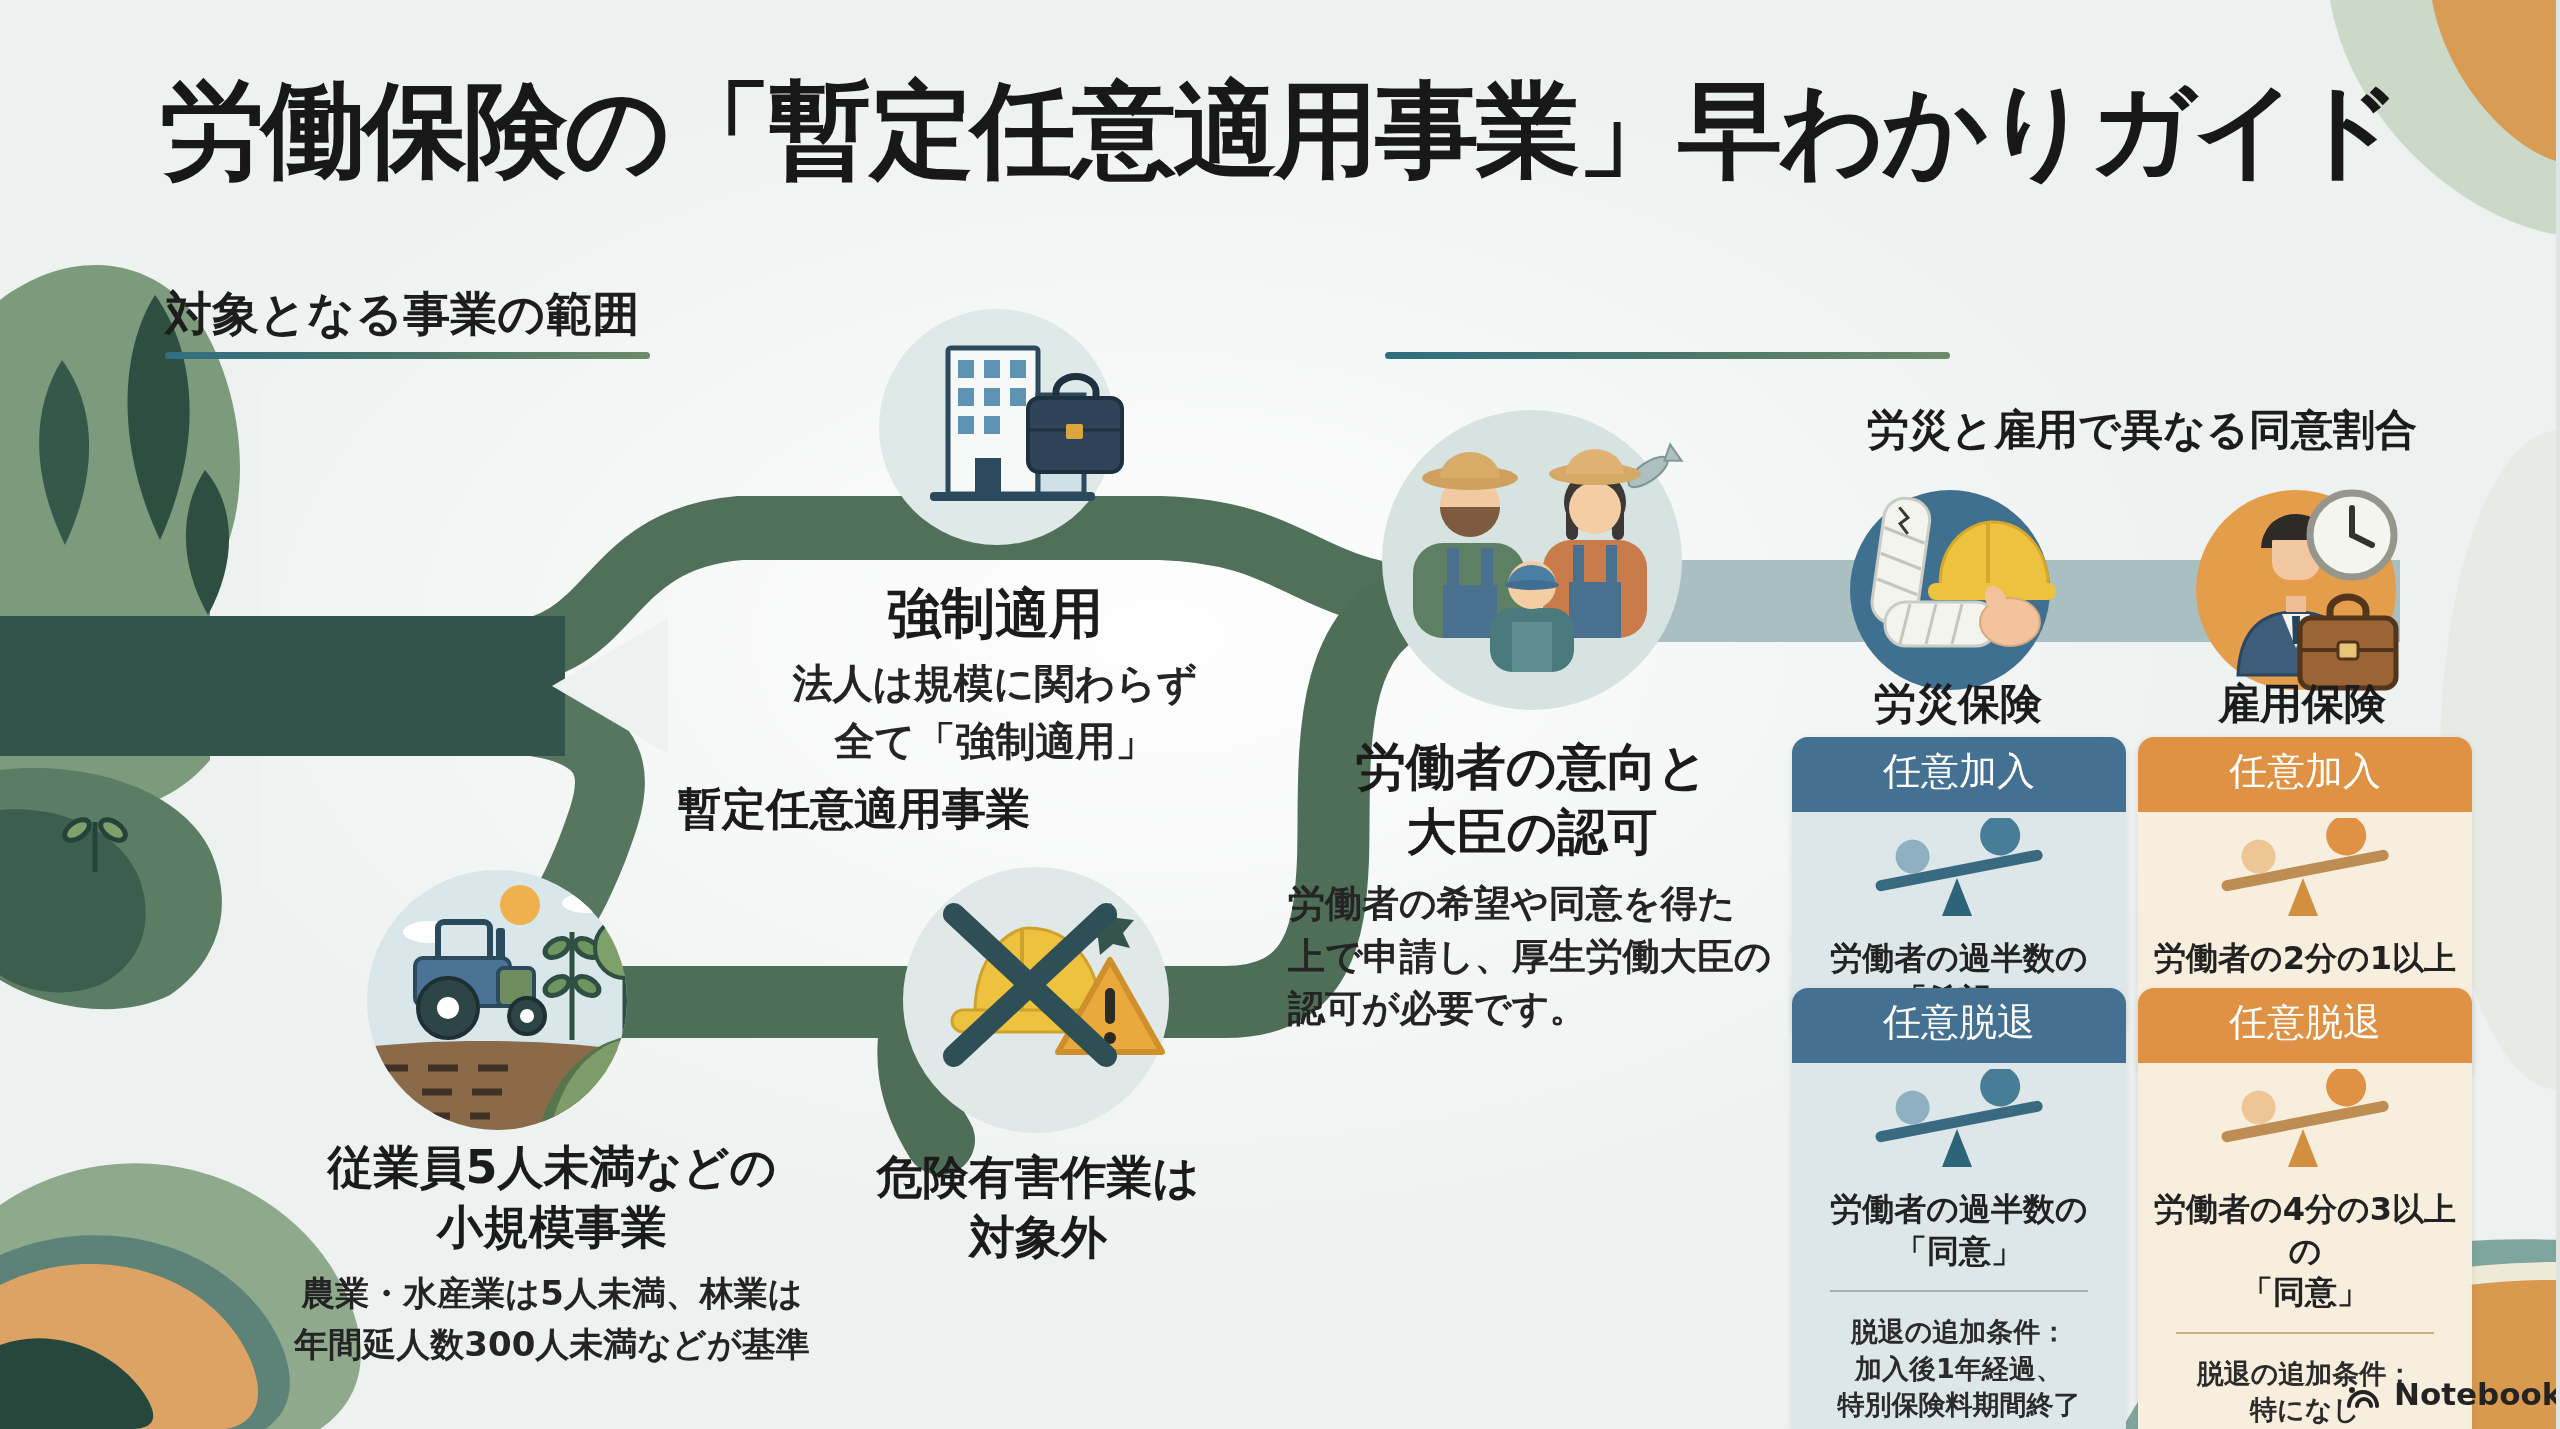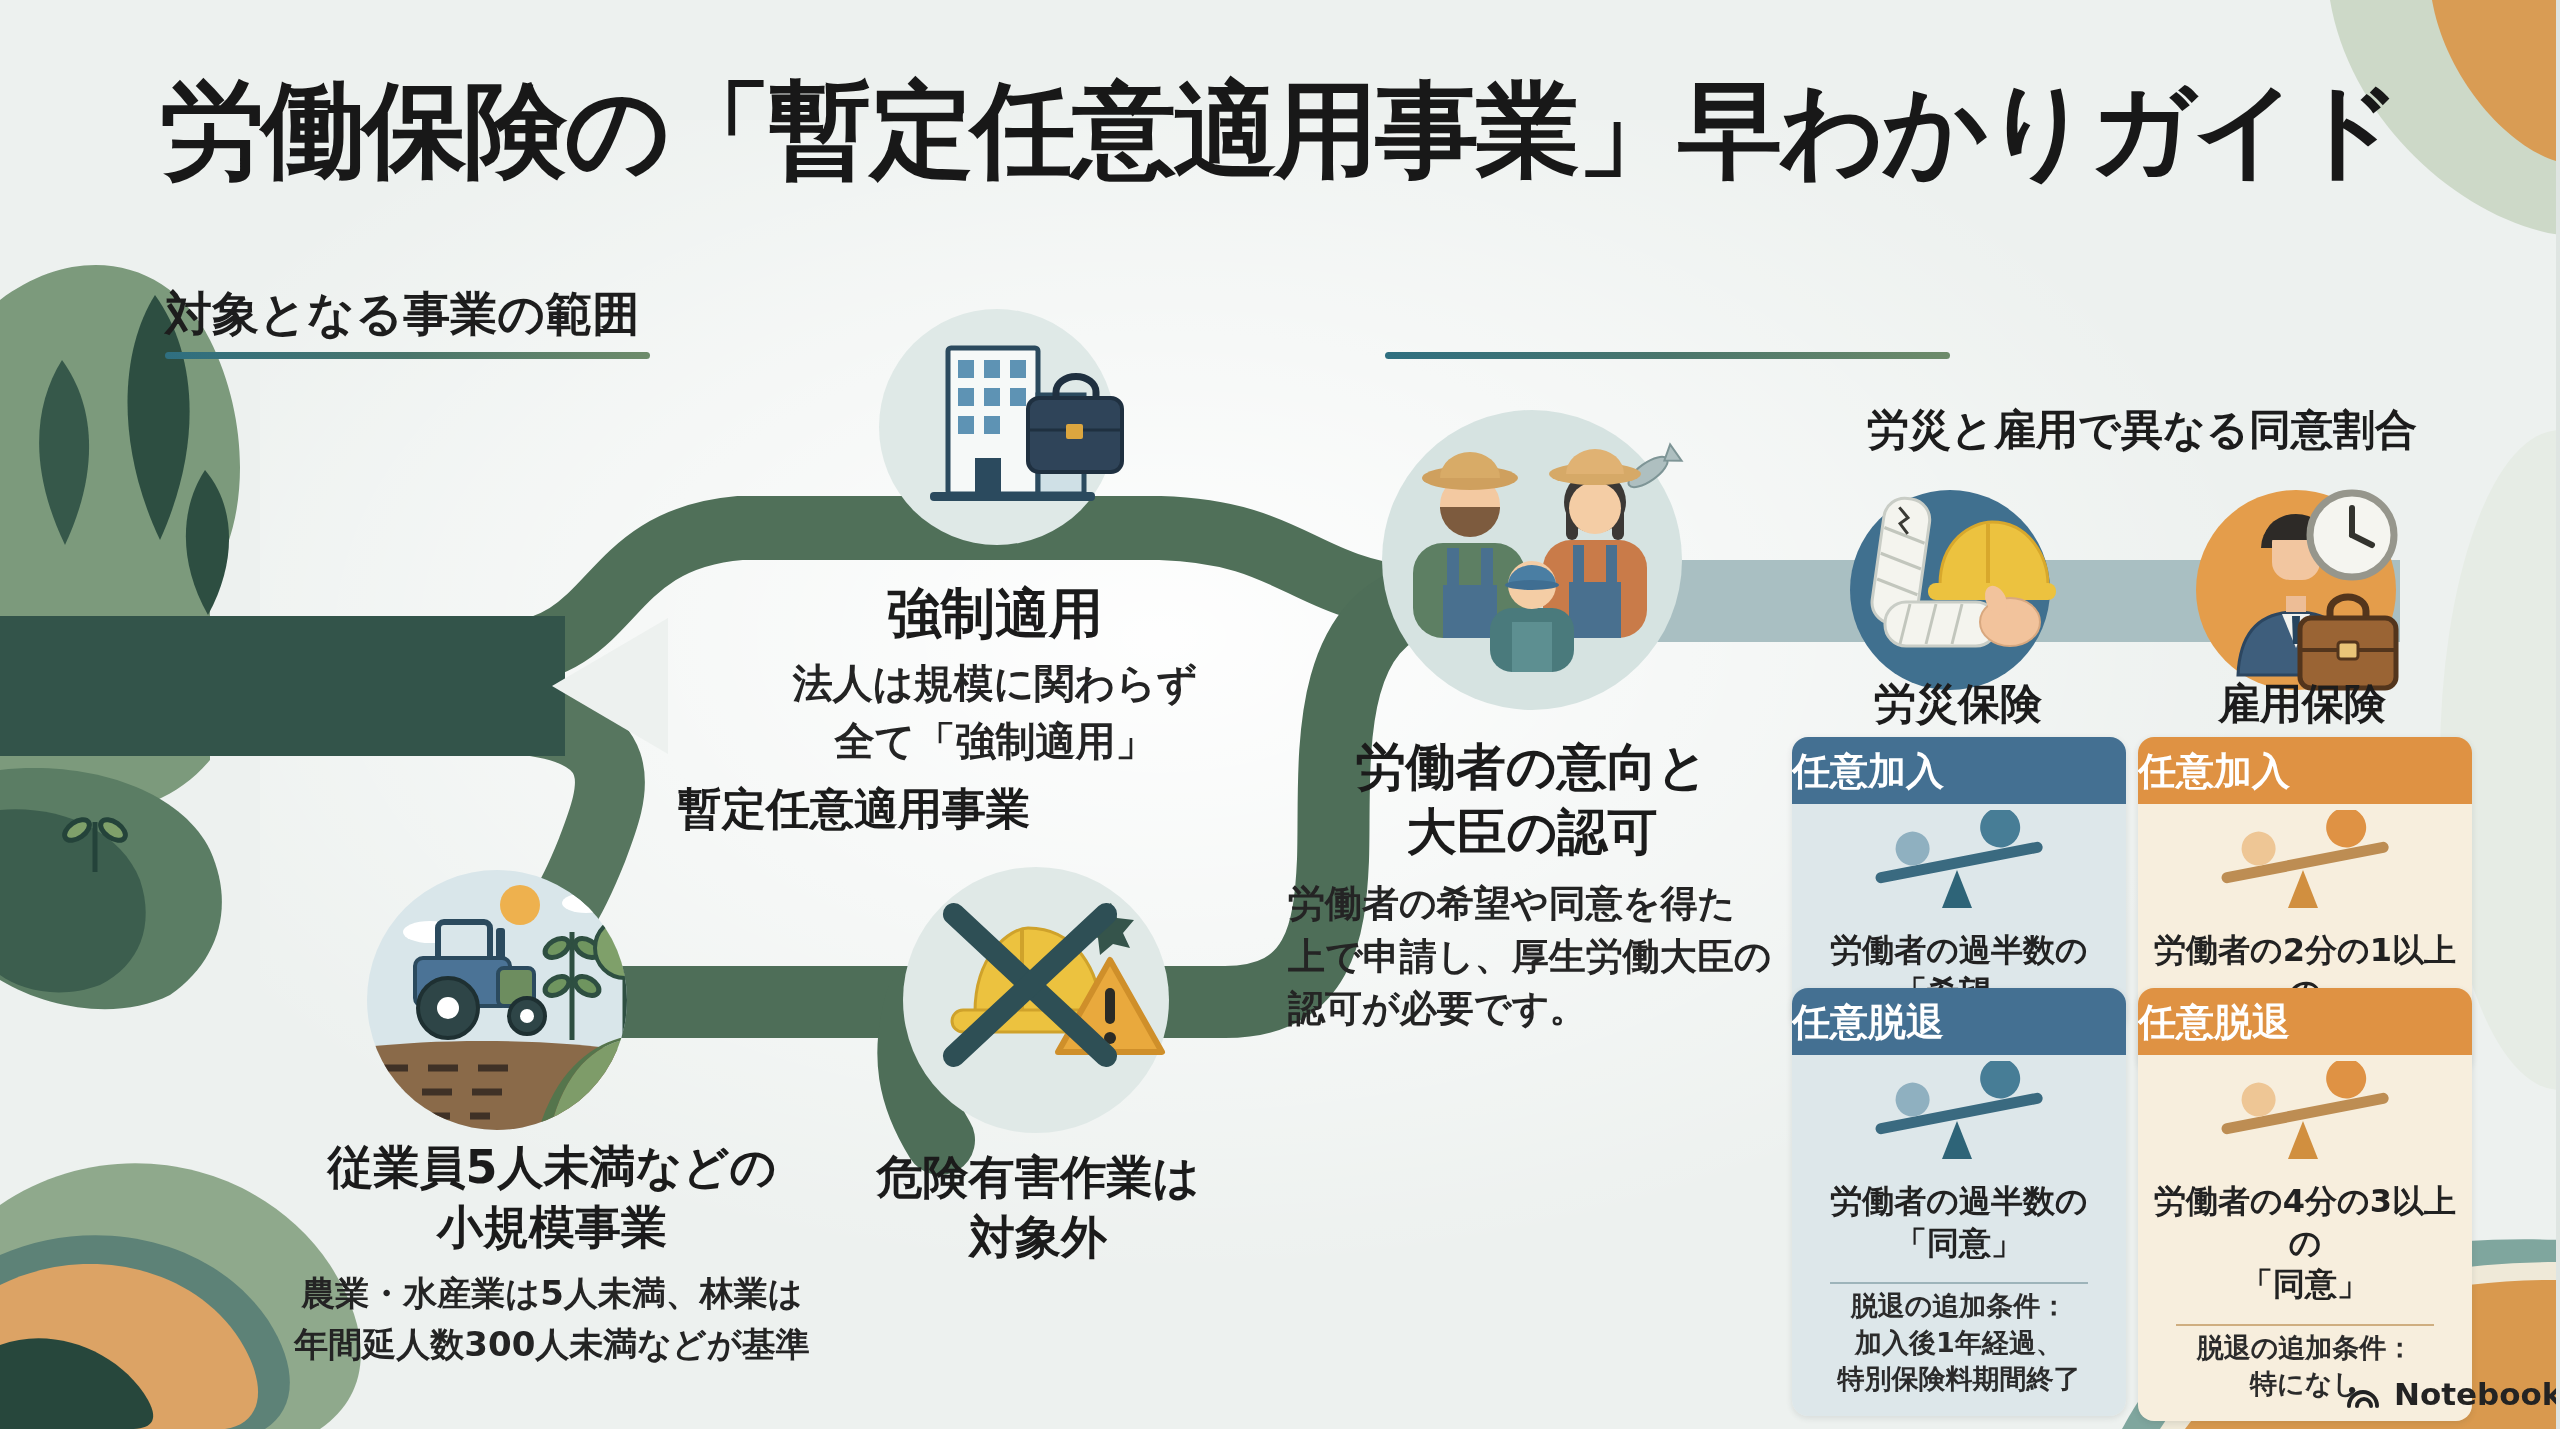--- a/index.html
+++ b/index.html
@@ -18,28 +18,28 @@
 
   .ribbon-label{left:150px;top:645px;width:330px;font-size:44px;line-height:1.2;font-weight:800;color:#f4f6f2;}
 
   .blk-title{font-weight:900;color:#1b1b1b;text-align:center;}
   .blk-desc{font-weight:700;color:#242424;text-align:center;}
 
   .consent-head{left:1862px;top:402px;width:560px;text-align:center;font-size:42px;font-weight:900;}
   .ins-label{width:340px;text-align:center;font-size:42px;font-weight:900;}
 
   .card{width:334px;border-radius:16px;overflow:hidden;box-shadow:0 2px 6px rgba(40,60,60,.12);}
-  .card .card-header{font-size:38px;font-weight:700;color:#fff;padding:9px 0 7px;}
+  .card .card-header{text-align:center;font-size:38px;font-weight:400;color:#fff;padding:9px 0 15px;}
   .card .card-body{display:flex;flex-direction:column;align-items:center;padding:2px 10px 18px;}
   .card.blue .card-header{background:#447092;}
   .card.blue .card-body{background:#dde7ea;}
   .card.orange .card-header{background:#df9243;}
   .card.orange .card-body{background:#f7eedd;}
   .card-text{font-size:32px;font-weight:800;line-height:1.3;text-align:center;color:#222;}
-  .card-extra{font-size:27px;font-weight:700;line-height:1.35;text-align:center;color:#2b2b2b;margin-top:4px;}
+  .card-extra{font-size:27px;font-weight:700;line-height:1.35;text-align:center;color:#2b2b2b;margin-top:22px;}
   .divider{width:82%;height:2px;margin-top:18px;}
   .card.blue .divider{background:#9db4ba;}
   .card.orange .divider{background:#cfae80;}
 
   .seesaw{width:190px;height:112px;margin:4px 0 8px;}
   .seesaw.blue .plank{fill:#3a6a80;} .seesaw.blue .ball-light{fill:#8fb0c0;}
   .seesaw.blue .ball-dark{fill:#477d96;} .seesaw.blue .fulcrum{fill:#2e6478;}
   .seesaw.orange .plank{fill:#bd8d53;} .seesaw.orange .ball-light{fill:#eec695;}
   .seesaw.orange .ball-dark{fill:#df9244;} .seesaw.orange .fulcrum{fill:#d18f3f;}
 

